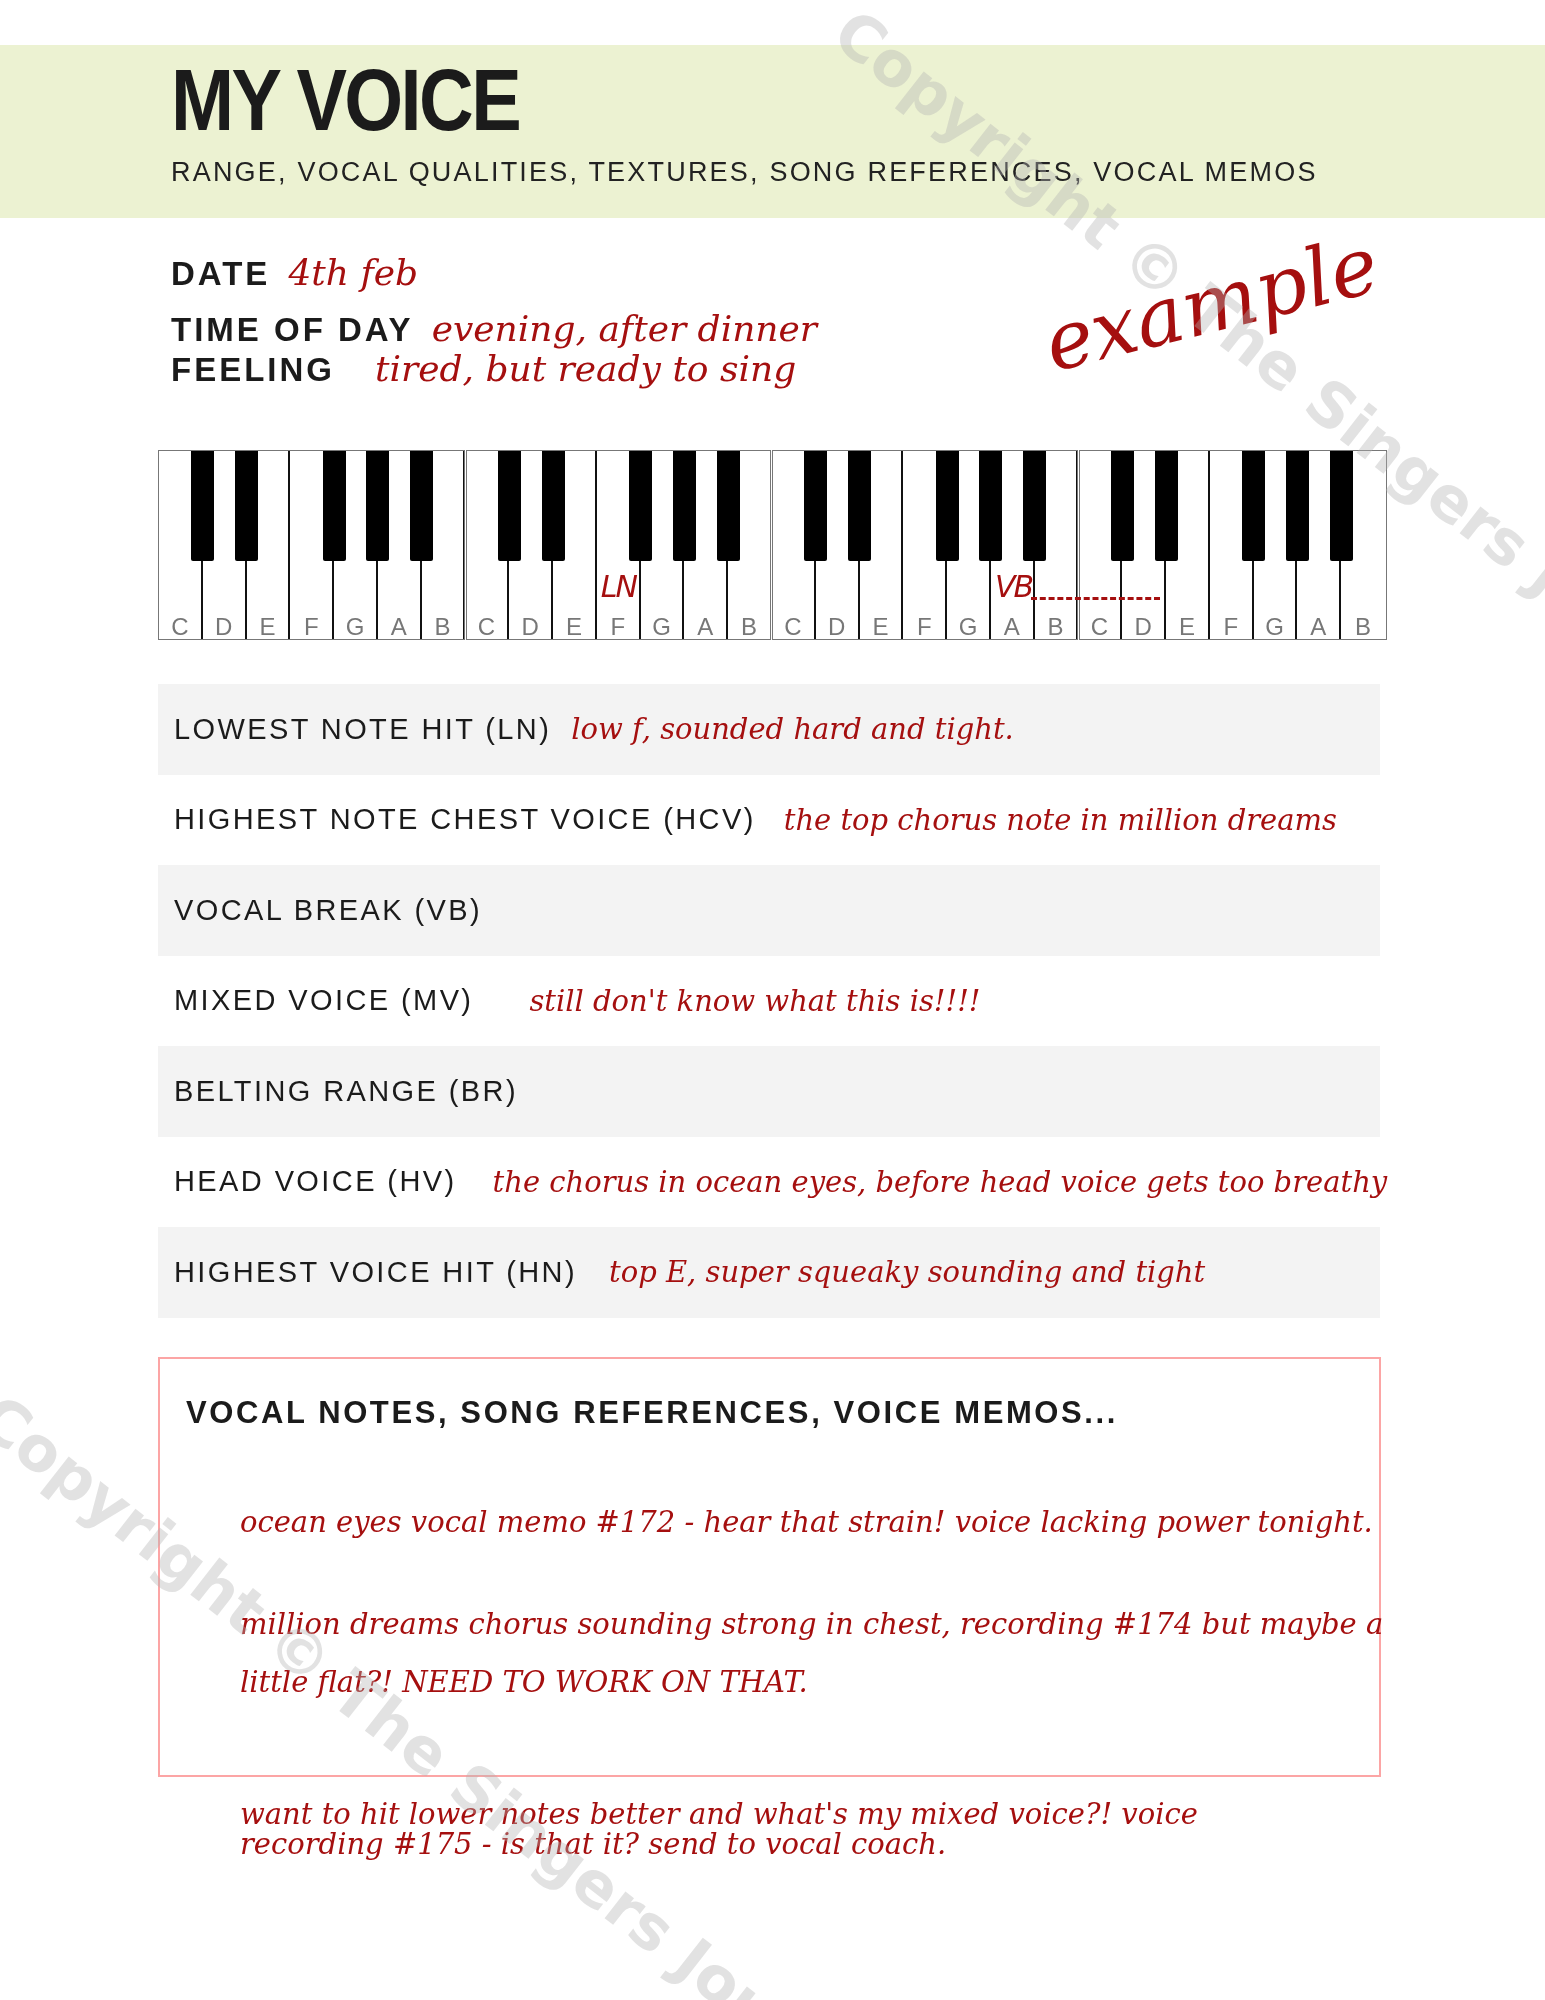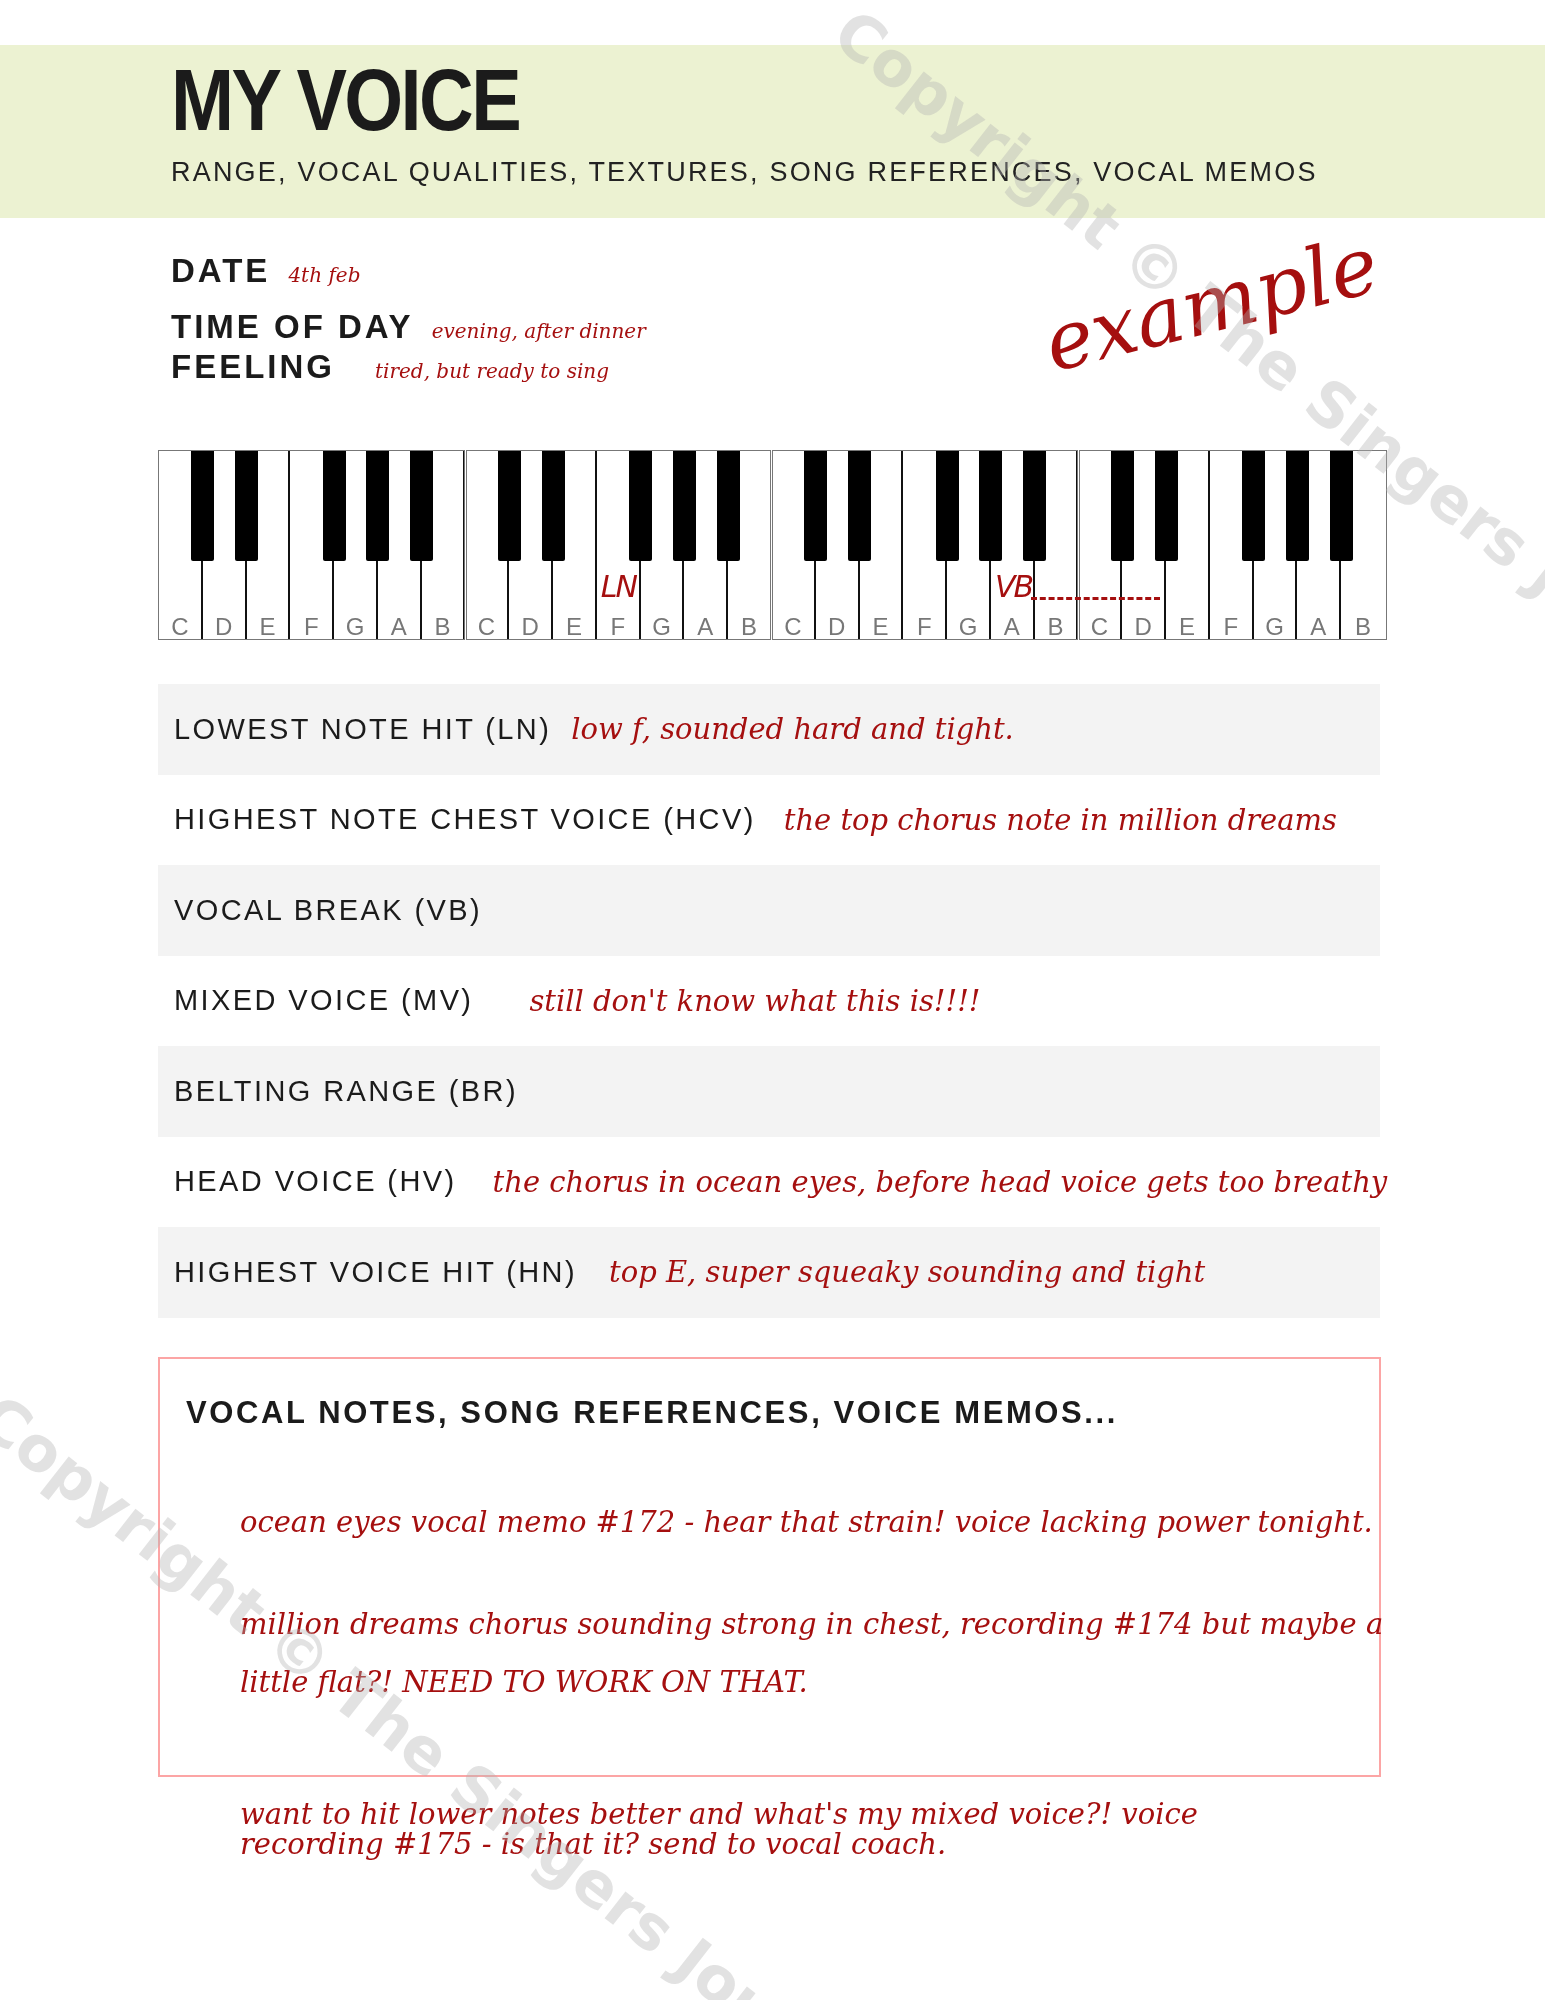--- a/index.html
+++ b/index.html
@@ -16,21 +16,21 @@
     letter-spacing:-3px; line-height:1; color:#1b1b1b; transform:scaleX(0.86); transform-origin:left top;
   }
   .subtitle {
     position:absolute; left:171px; top:157px; font-size:27px; letter-spacing:2.2px; color:#222;
   }
   .meta-row { position:absolute; left:171px; display:flex; align-items:baseline; }
   .meta-label { font-weight:700; font-size:33px; letter-spacing:3px; color:#1b1b1b; }
   .hand {
     font-family:"DejaVu Serif", serif; font-style:italic; color:#A50F0F;
   }
-  .meta-value { font-size:20px; margin-left:18px; }
+  .meta-value { font-size:36px; margin-left:18px; }
   .example {
     position:absolute; left:1035px; top:300px; font-family:"DejaVu Serif", serif; font-style:italic;
     font-size:80px; color:#A50F0F; transform:rotate(-14deg); transform-origin:left top;
   }
   .watermark {
     position:absolute; font-family:"DejaVu Sans", sans-serif; font-weight:700; font-size:62px;
     color:rgba(180,180,180,0.38); white-space:nowrap; pointer-events:none; transform-origin:left top;
   }
   
   .keyboard {

